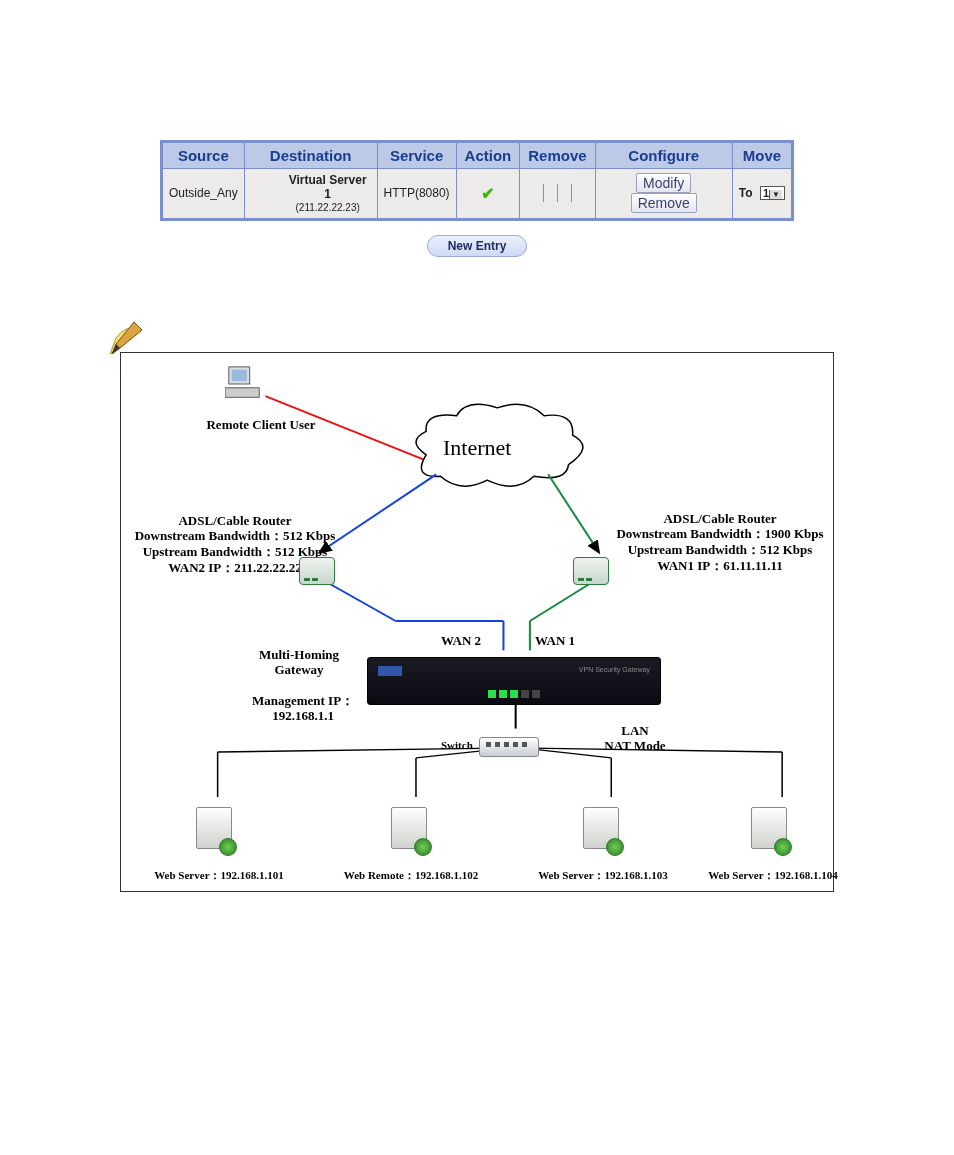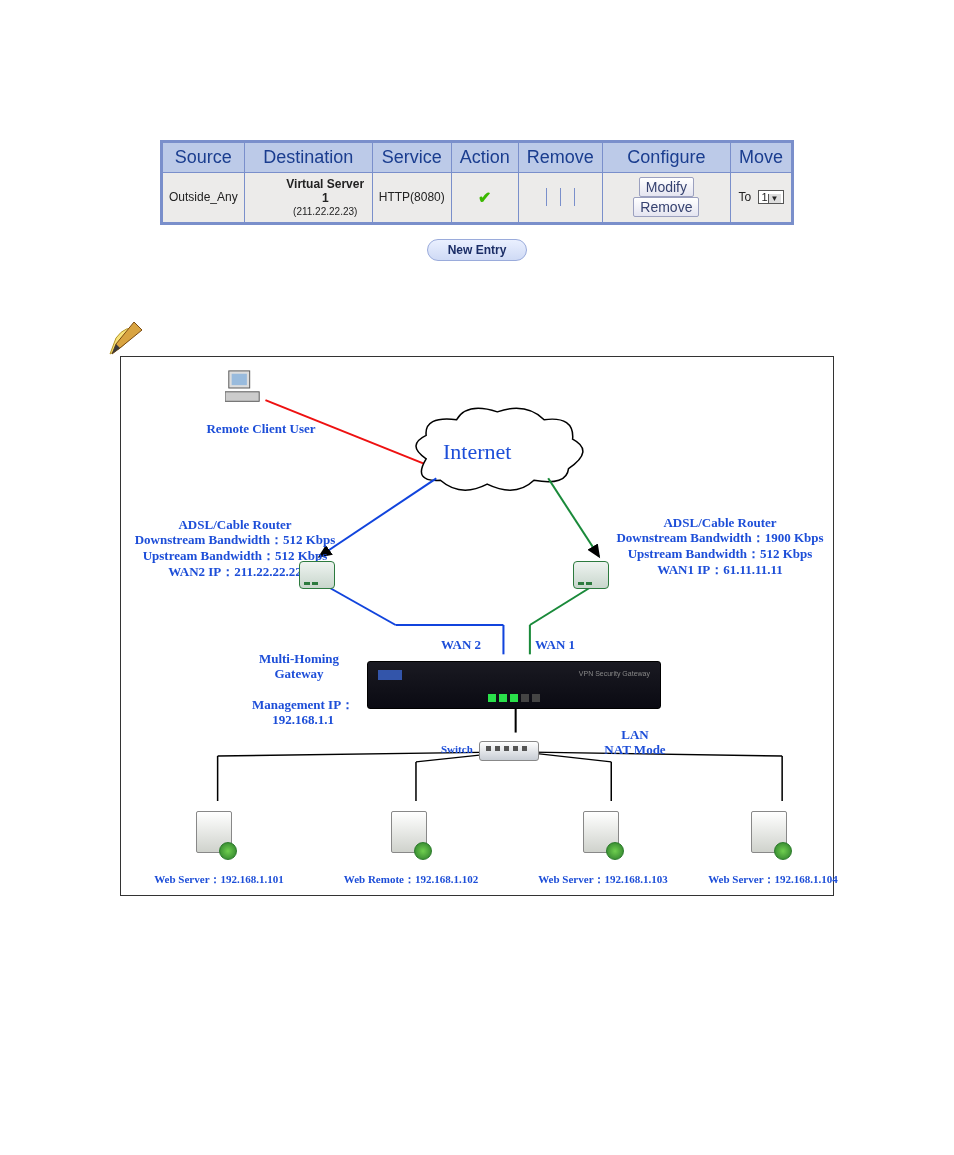--- a/index.html
+++ b/index.html
@@ -1,44 +1,44 @@
 <!DOCTYPE html>
 <html><head>
 <meta charset="utf-8">
 <style>
   * { box-sizing: border-box; margin: 0; padding: 0; }
   body { width: 954px; height: 1155px; background: #fff; font-family: Arial, sans-serif; position: relative; }
   .page { padding: 80px 100px 40px 100px; }
 
   .table-wrap { margin: 60px 60px 6px 60px; border: 2px solid #7a8fcb; }
   table { border-collapse: collapse; width: 100%; font-size: 12px; }
-  th { background: #bccae8; color: #1a3d8f; font-weight: normal; padding: 4px 8px; border: 1px solid #7a8fcb; font-size: 18px; }
+  th { background: #bccae8; color: #1a3d8f; font-weight: bold; padding: 4px 8px; border: 1px solid #7a8fcb; font-size: 15px; }
   td { background: #ecebea; border: 1px solid #7a8fcb; padding: 4px 6px; text-align: center; color: #222; vertical-align: middle; }
   td.dest { line-height: 1.2; padding-left: 40px; }
   .dest-main { font-weight: bold; }
   .dest-sub { font-size: 10px; }
   .check { color: #3bb800; font-size: 16px; font-weight: bold; }
   .opt-cells { display: flex; justify-content: center; }
   .opt-cells span { width: 14px; height: 18px; border-left: 1px solid #7a8fcb; }
   .opt-cells span:first-child { border-left: none; }
   .btn-small { display: inline-block; background: linear-gradient(#fff,#e4e4f0); border: 1px solid #9ba0bf; padding: 1px 6px; font-size: 14px; color: #364270; margin: 0 1px; border-radius: 2px; cursor: pointer; }
-  .move-cell { white-space: nowrap; }
+  .move-cell { white-space: nowrap; font-weight: bold; }
   .move-select { display: inline-block; border: 1px solid #555; background: #fff; font-size: 11px; padding: 0 2px; margin-left: 4px; }
   .move-arrow { background:#ddd; border-left:1px solid #555; padding:0 2px; font-size:8px; }
 
   .new-entry { display: block; margin: 14px auto 0 auto; width: 100px; text-align: center; background: linear-gradient(#eaf0ff,#cfdaf5); border: 1px solid #9aabdb; border-radius: 12px; font-size: 12px; font-weight: bold; color: #1a2d66; padding: 3px 0; cursor: pointer; }
 
   .note-icon { position: absolute; left: 106px; top: 318px; width: 40px; height: 40px; }
   .note-icon svg { width: 100%; height: 100%; }
 
   .caption1 { font-size: 14px; color: #222; text-align: left; margin: 15px 0 8px 60px; }
 
   .diagram { margin: 64px 20px 0 20px; border: 1px solid #333; padding: 4px 0 6px 0; position: relative; height: 540px; background: #fff; }
   .canvas { position: relative; width: 100%; height: 100%; }
-  .lbl { position: absolute; font-family: "Times New Roman", serif; font-size: 13px; color: #1d4ed8; text-align: center; line-height: 1.2; }
+  .lbl { position: absolute; font-family: "Times New Roman", serif; font-size: 13px; color: #000000; text-align: center; line-height: 1.2; }
   .bold { font-weight: bold; }
   .small { font-size: 11px; }
 
   .pc { position: absolute; width: 38px; height: 40px; }
   .router { position: absolute; width: 36px; height: 28px; background: linear-gradient(#eef3f0,#c8d6cc); border: 1px solid #2c7a3e; border-radius: 4px; }
   .router:before { content:""; position:absolute; bottom:3px; left:4px; width:6px; height:3px; background:#2c7a3e; box-shadow: 8px 0 0 #2c7a3e; }
 
   .gateway { position: absolute; width: 294px; height: 48px; background: linear-gradient(#1a1a22,#0a0a12); border: 1px solid #000; border-radius: 3px; }
   .gateway .ports { position:absolute; bottom:6px; left:120px; display:flex; gap:3px; }
   .gateway .ports span { width:8px; height:8px; background:#2ae04a; }

